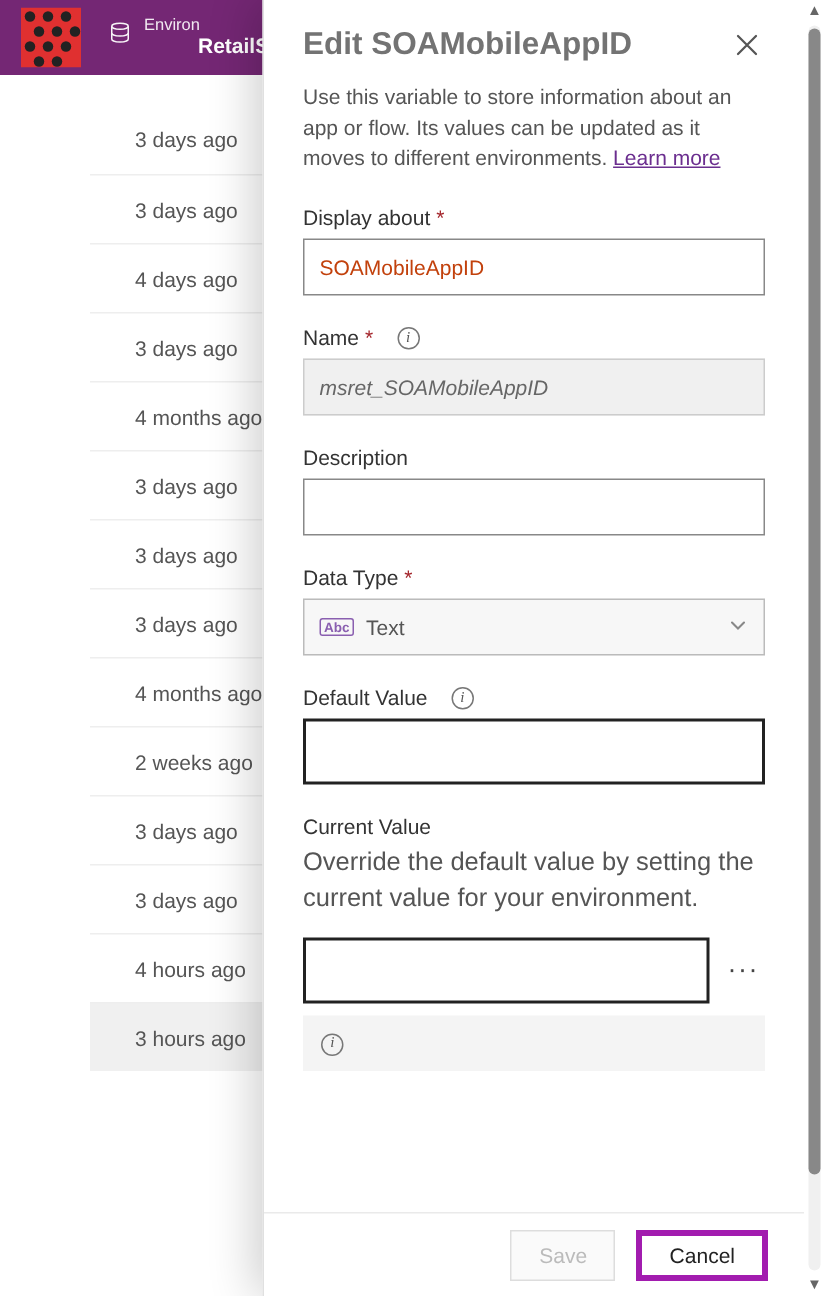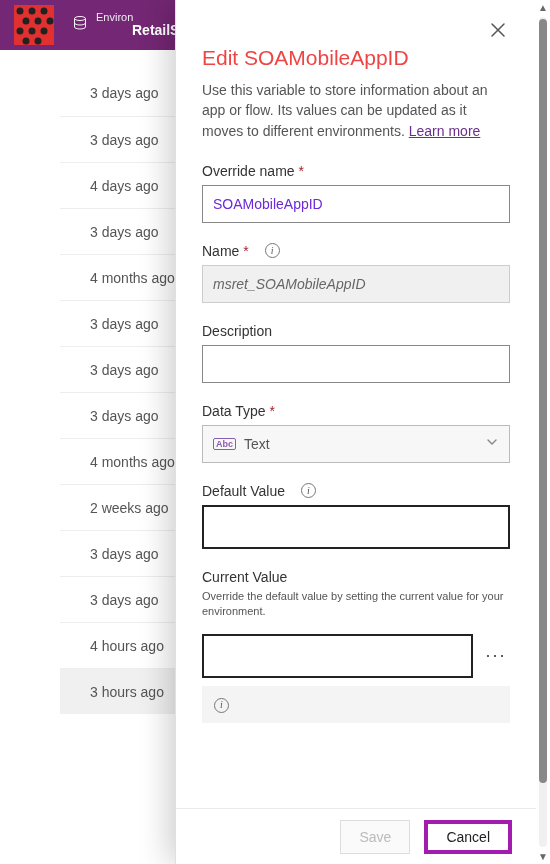--- a/index.html
+++ b/index.html
@@ -28,41 +28,41 @@
   .scroll-affordance { width: 14px; display:flex; flex-direction:column; align-items:center; justify-content:space-between; padding:2px 0;}
   .scroll-affordance .arrow { color:#666; font-size:10px; user-select:none; }
   .scroll-track { flex:1; width:8px; background:#f0f0f0; border-radius:4px; margin:4px 0; position:relative; }
   .scroll-thumb { position:absolute; top:2px; left:0; width:8px; height: 92%; background:#888; border-radius:4px; }
 
   .panel-main { flex:1; display:flex; flex-direction:column; }
   .panel-scroll { flex:1; overflow:hidden; padding: 18px 26px 8px 26px; }
   .panel { display:flex; }
   
   .panel-header { display:flex; align-items:flex-start; justify-content:space-between; margin-bottom:10px; }
-  .panel-title { font-size: 21px; font-weight:400; color:#ef4444;margin-top:28px; }
+  .panel-title { font-size: 21px; font-weight:700; color:#737373; }
   .close-btn { background:none; border:none; cursor:pointer; color:#555; padding:4px; line-height:1; }
   .close-btn svg { width:16px; height:16px; }
 
   .panel-desc { font-size: 14px; color:#555; line-height:1.45; margin-bottom: 22px;}
   .panel-desc a { color:#6b2e8f; text-decoration:underline; cursor:pointer; }
 
   .field { margin-bottom: 20px; }
   .field-label { font-size: 14px; color:#333; margin-bottom:6px; display:flex; align-items:center; gap:4px;}
   .req { color:#a4262c; }
   .info-icon { display:inline-flex; width:15px; height:15px; border:1px solid #777; border-radius:50%; align-items:center; justify-content:center; font-size:10px; color:#555; font-style:italic; font-family: Georgia, serif;}
-  .text-input { width:100%; height:38px; border:1px solid #888; padding: 0 10px; font-size:14px; color:#6d28d9; background:#fff;}
+  .text-input { width:100%; height:38px; border:1px solid #888; padding: 0 10px; font-size:14px; color:#c2410c; background:#fff;}
   .text-input.readonly { background:#f0f0f0; color:#666; border-color:#ccc;font-style:italic; }
   .big-input { height:44px; border:2px solid #222; }
 
   .select { width:100%; height:38px; border:1px solid #bbb; background:#f7f7f7; display:flex; align-items:center; padding:0 10px; color:#555; font-size:14px; justify-content:space-between; cursor:pointer;}
   .select .type-left { display:flex; align-items:center; gap:8px;}
   .type-badge { border:1px solid #8a5fb0; color:#8a5fb0; font-size:9px; padding:0 2px; border-radius:2px; font-weight:600;}
   .chev { color:#888; }
 
-  .section-desc { font-size:11px; color:#555; line-height:1.4; margin: -2px 0 14px 0;}
+  .section-desc { font-size:17px; color:#555; line-height:1.4; margin: -2px 0 14px 0;}
 
   .cv-row { display:flex; align-items:center; gap:8px;}
   .cv-row .text-input { flex:1; }
   .more-btn { background:none; border:none; cursor:pointer; font-size:18px; letter-spacing:1px; color:#444; padding:4px;}
 
   .warn-box { background:#f4f4f4; padding:10px 12px; display:flex; gap:10px; align-items:flex-start; font-size:13px; color:#444; line-height:1.4; margin-top:8px;}
   .warn-box .info-icon { flex-shrink:0; margin-top:2px;}
 
   .panel-footer { height:56px; border-top:1px solid #eaeaea; display:flex; align-items:center; justify-content:flex-end; gap:14px; padding: 0 24px; background:#fff;}
   .btn { height:34px; padding:0 18px; font-size:14px; border:1px solid #888; background:#fff; cursor:pointer;}
@@ -135,21 +135,21 @@
                   <path d="M2 2 L14 14 M14 2 L2 14" stroke="#555" stroke-width="1.5" stroke-linecap="round"></path>
                 </svg>
             </button>
           </div>
           <div class="panel-desc">
             <span>Use this variable to store information about an app or flow. Its values can be updated as it moves to different environments. </span><a>Learn more</a>
           </div>
 
           <div class="field">
             <div class="field-label">
-              <span>Override name</span> 
+              <span>Display about</span> 
                 <span class="req">*</span>
             </div>
             <input class="text-input" value="SOAMobileAppID" style="">
           </div>
 
           <div class="field">
             <div class="field-label">
               <span>Name</span> <span class="req">*</span>&nbsp;&nbsp;<span class="info-icon">i</span>
             </div>
             <input class="text-input readonly" readonly="" value="msret_SOAMobileAppID" style="">

